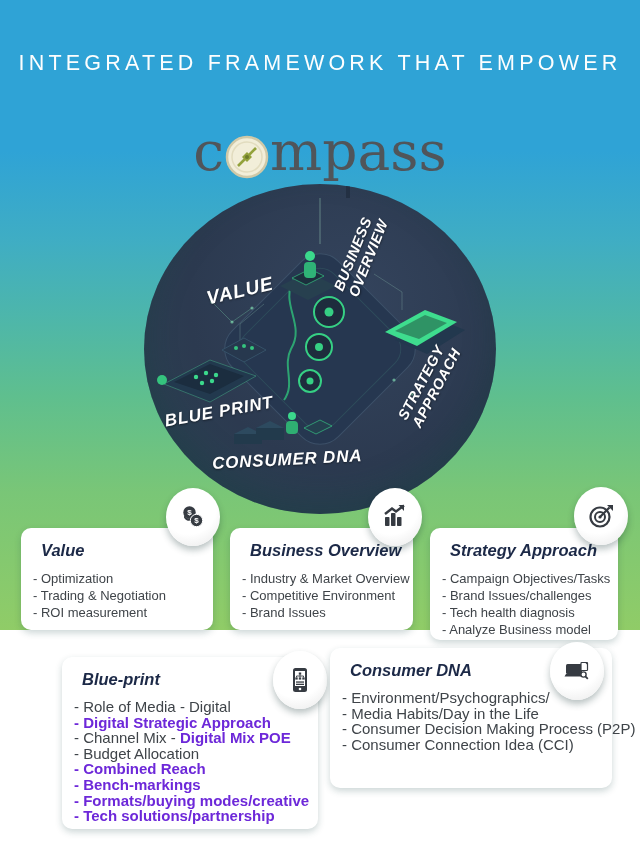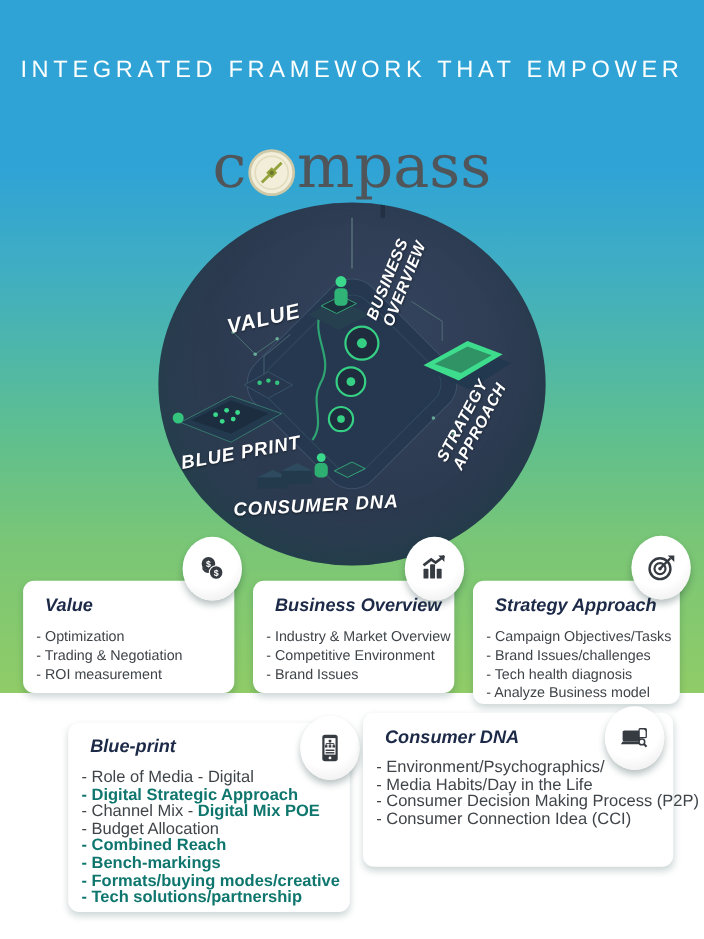--- a/index.html
+++ b/index.html
@@ -25,21 +25,21 @@
   .lbl-strategy{left:242px;top:184px;font-size:14.5px;transform:rotate(-62deg);letter-spacing:.5px;}
   .lbl-blueprint{left:20px;top:218px;font-size:17px;transform:rotate(-10deg);letter-spacing:.8px;}
   .lbl-consumer{left:68px;top:266px;font-size:17px;transform:rotate(-3deg);letter-spacing:.8px;}
   
   .card{position:absolute;background:#ffffff;border-radius:10px;box-shadow:0 3px 7px rgba(25,70,70,.22);}
   .card-title{font-style:italic;font-weight:700;font-size:16.5px;color:#1c2947;margin:13px 0 10px 20px;}
   .card-items{margin:0 0 0 12px;color:#3f4449;}
   .row1 .card-items{font-size:13px;line-height:17px;}
   .row2 .card-items{font-size:15px;line-height:15.6px;}
   .card-item{white-space:nowrap;}
-  .seg-bold{font-weight:700;color:#0f766e;}
+  .seg-bold{font-weight:700;color:#6d28d9;}
   .icon-badge{position:absolute;width:54px;height:58px;border-radius:50%;
     background:radial-gradient(circle at 42% 32%,#ffffff 55%,#e7e7e7 100%);
     box-shadow:0 4px 7px rgba(20,50,50,.3);display:flex;align-items:center;justify-content:center;}
   .icon-badge svg{width:30px;height:30px;}
   #card-value{left:21px;top:528px;width:192px;height:102px;}
   #card-business{left:230px;top:528px;width:183px;height:102px;}
   #card-strategy{left:430px;top:528px;width:188px;height:112px;}
   #card-blueprint{left:62px;top:632px;width:256px;height:172px;margin-top:25px;}
   #card-consumer{left:330px;top:648px;width:282px;height:140px;}
   #card-value .icon-badge{top:-40px;right:-7px;}

